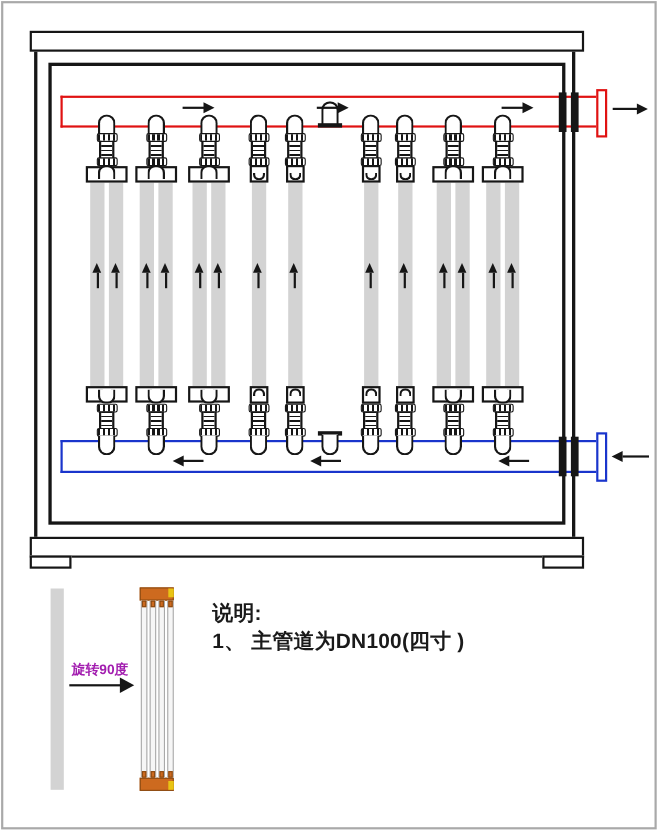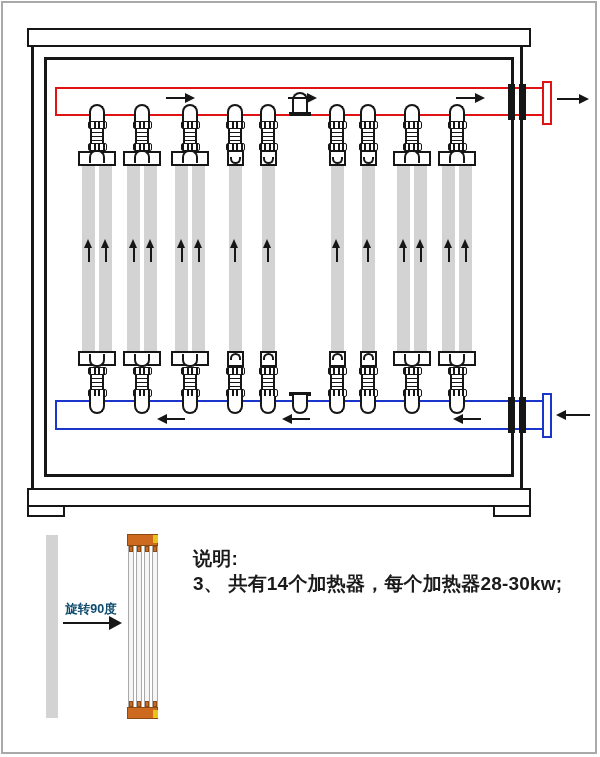--- a/index.html
+++ b/index.html
@@ -27,21 +27,21 @@
   .arc-down{border:2px solid var(--ink);border-bottom:none;border-radius:9px 9px 0 0;}
   .tri-right{width:0;height:0;border-top:5px solid transparent;border-bottom:5px solid transparent;border-left:10px solid var(--ink);}
   .tri-left{width:0;height:0;border-top:5px solid transparent;border-bottom:5px solid transparent;border-right:10px solid var(--ink);}
   .tri-up{width:0;height:0;border-left:4.5px solid transparent;border-right:4.5px solid transparent;border-bottom:9px solid var(--ink);}
   .tri-right-big{width:0;height:0;border-top:7px solid transparent;border-bottom:7px solid transparent;border-left:13px solid var(--ink);}
   .cap{background:var(--orange);border:1px solid #8a4a12;}
   .capy{background:var(--yellow);}
   .ltube{background:#f6f6f6;border:1px solid #a9a9a9;}
   .page-frame{border:2px solid var(--pborder);}
   .notes{color:#1a1a1a;font-size:19px;font-weight:600;line-height:25px;white-space:nowrap;letter-spacing:0.2px;}
-  .rotate-label{color:#0c4a6e;font-size:12.5px;font-weight:700;text-align:center;white-space:nowrap;}
+  .rotate-label{color:#a21caf;font-size:12.5px;font-weight:700;text-align:center;white-space:nowrap;}
 </style>
 </head>
 <body>
 
 <div id="canvas" class="abs" style="left:0;top:0;width:600px;height:757px;">
 
   <div class="abs page-frame" style="left:1px;top:1px;width:596px;height:753px;"></div>
 
   <div class="abs box" style="left:27px;top:28px;width:504px;height:19px;"></div>
   <div class="abs ink" style="left:31px;top:47px;width:3px;height:443px;"></div>
@@ -261,16 +261,16 @@
       <div class="abs ltube" style="left: 17px; top: 12px; width: 5.5px; height: 161px;"></div>
       <div class="abs cap" style="left: 17.5px; top: 12px; width: 4.5px; height: 6px;"></div>
       <div class="abs cap" style="left: 17.5px; top: 167px; width: 4.5px; height: 6px;"></div>
       <div class="abs ltube" style="left: 25px; top: 12px; width: 5.5px; height: 161px;"></div>
       <div class="abs cap" style="left: 25.5px; top: 12px; width: 4.5px; height: 6px;"></div>
       <div class="abs cap" style="left: 25.5px; top: 167px; width: 4.5px; height: 6px;"></div>
     </div>
 
   <div class="abs notes" style="left:193px;top:546px;width:390px;">
     <div>说明:</div>
-    <div>3、 共有14个加热器，每个加热器28-30kw;</div>
+    <div>1、 主管道为DN100(四寸 )</div>
   </div>
 
 </div>
 
 </body></html>

